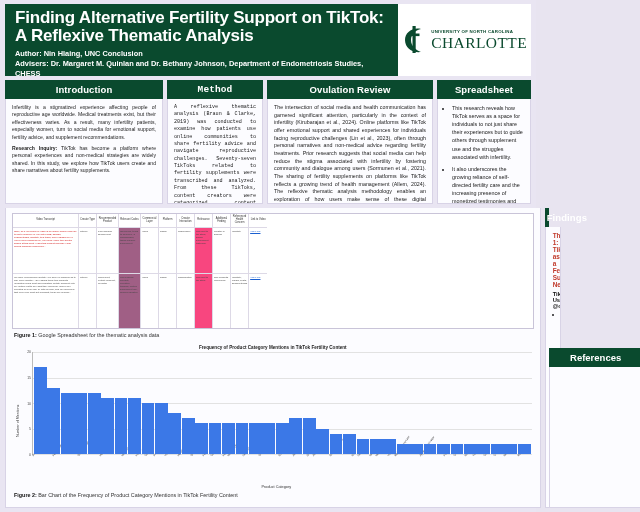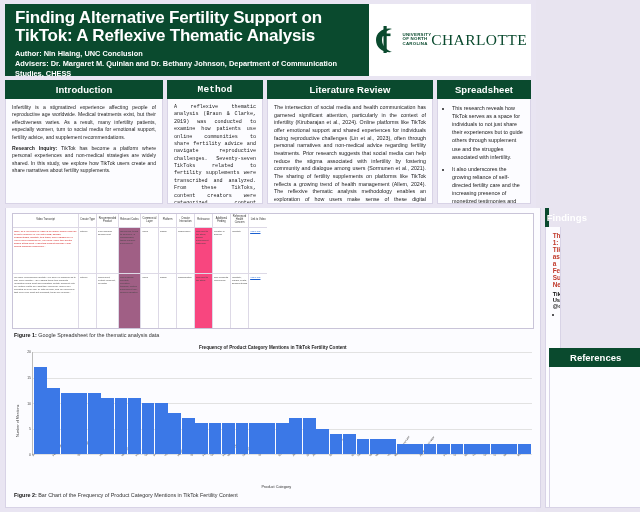--- a/index.html
+++ b/index.html
@@ -44,21 +44,21 @@
     margin: 0;
   }
   .logo-box {
     flex: 0 0 118px;
     background: #ffffff;
     display: flex; align-items: center; justify-content: center;
     padding: 2px 4px;
   }
   .logo-inner { display: flex; align-items: center; gap: 3px; }
   .logo-mark { width: 26px; height: 30px; flex: 0 0 auto; }
-  .logo-words { display: flex; flex-direction: row; line-height: 1; align-items: center; }
+  .logo-words { display: flex; flex-direction: column; line-height: 1; }
   .logo-top {
     font-size: 4.4px; font-weight: bold; color: #0a4a2e;
     letter-spacing: 0.25px; margin-bottom: 1px;
   }
   .logo-main {
     font-family: "Liberation Serif", serif;
     font-size: 15.5px; color: #0a4a2e; letter-spacing: 0.4px;
     line-height: 1;
   }
   
@@ -194,21 +194,21 @@
 </style>
 </head>
 <body>
 
 <div class="poster">
 
   <div class="header">
     <div class="header-band">
       <div class="poster-title">Finding Alternative Fertility Support on TikTok: A Reflexive Thematic Analysis</div>
       <div class="author-line">Author: Nin Hlaing, UNC Conclusion</div>
-      <div class="author-line">Advisers: Dr. Margaret M. Quinlan and Dr. Bethany Johnson, Department of Communication Studies, CHESS</div>
+      <div class="author-line">Advisers: Dr. Margaret M. Quinlan and Dr. Bethany Johnson, Department of Endometriosis Studies, CHESS</div>
     </div>
     <div class="logo-box">
       <div class="logo-inner">
         <svg class="logo-mark" viewBox="0 0 26 30">
           <path d="M19 4 C10 2 3 8 3 15 C3 23 10 28 19 27 C14 25 9 21 9 15 C9 9 14 5 19 4 Z" fill="#0a4a2e"></path>
           <rect x="10.5" y="1" width="3.2" height="27" fill="#0a4a2e"></rect>
           <rect x="6.5" y="8.5" width="11" height="2.6" fill="#0a4a2e"></rect>
         </svg>
         <div class="logo-words">
           <div class="logo-top">UNIVERSITY OF NORTH CAROLINA</div>
@@ -229,21 +229,21 @@
     </div>
 
     <div class="panel c-method">
       <div class="panel-head">Method</div>
       <div class="panel-body">
         <p>A reflexive thematic analysis (Braun &amp; Clarke, 2019) was conducted to examine how patients use online communities to share fertility advice and navigate reproductive challenges. Seventy-seven TikToks related to fertility supplements were transcribed and analyzed. From these TikToks, content creators were categorized, content production was described, and referenced health issues were identified. Each TikTok was coded to identify recurring patterns, which were then organized into themes. Peer-reviewed literature relating to social media use and infertility communication was gathered and reviewed to contextualize the findings.</p>
       </div>
     </div>
 
     <div class="panel c-lit">
-      <div class="panel-head">Literature Review</div>
+      <div class="panel-head">Ovulation Review</div>
       <div class="panel-body">
         <p>The intersection of social media and health communication has garnered significant attention, particularly in the context of infertility (Kirubarajan et al., 2024). Online platforms like TikTok offer emotional support and shared experiences for individuals facing reproductive challenges (Lin et al., 2023), often through personal narratives and non-medical advice regarding fertility treatments. Prior research suggests that social media can help reduce the stigma associated with infertility by fostering community and dialogue among users (Sormunen et al., 2021). The sharing of fertility supplements on platforms like TikTok reflects a growing trend of health management (Allem, 2024). The reflexive thematic analysis methodology enables an exploration of how users make sense of these digital interactions. This research contributes to a deeper understanding of how TikTok serves as both a support system and a source of potentially non-evidence-based advice for those navigating infertility (Kirkpatrick et al., 2024). Examining these dynamics highlights the broader implications of social media on health communication and patient empowerment.</p>
       </div>
     </div>
 
     <div class="panel c-concl">
       <div class="panel-head">Spreadsheet</div>
       <div class="panel-body">
         <ul>
           <li>This research reveals how TikTok serves as a space for individuals to not just share their experiences but to guide others through supplement use and the struggles associated with infertility.</li>

